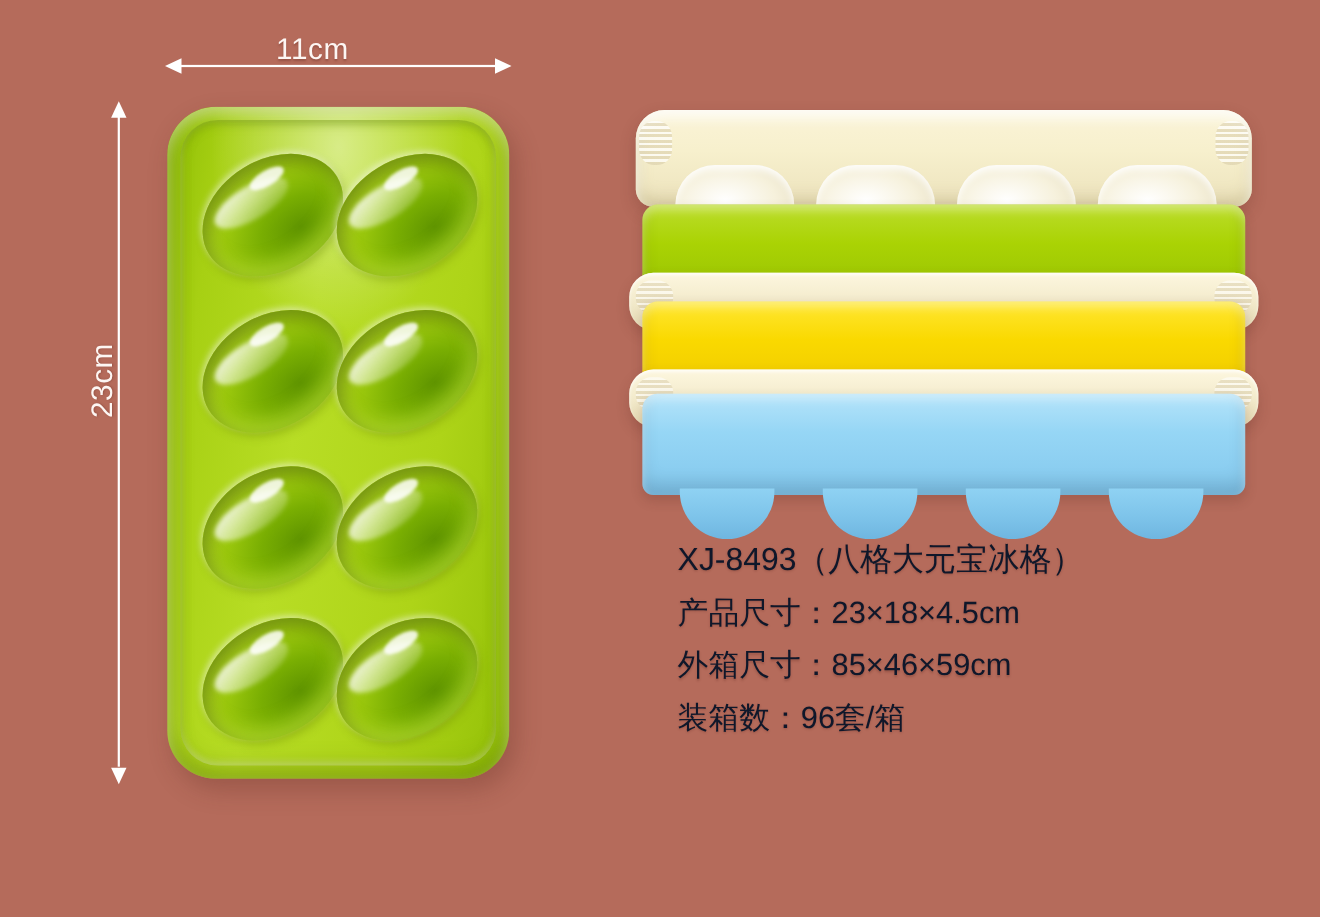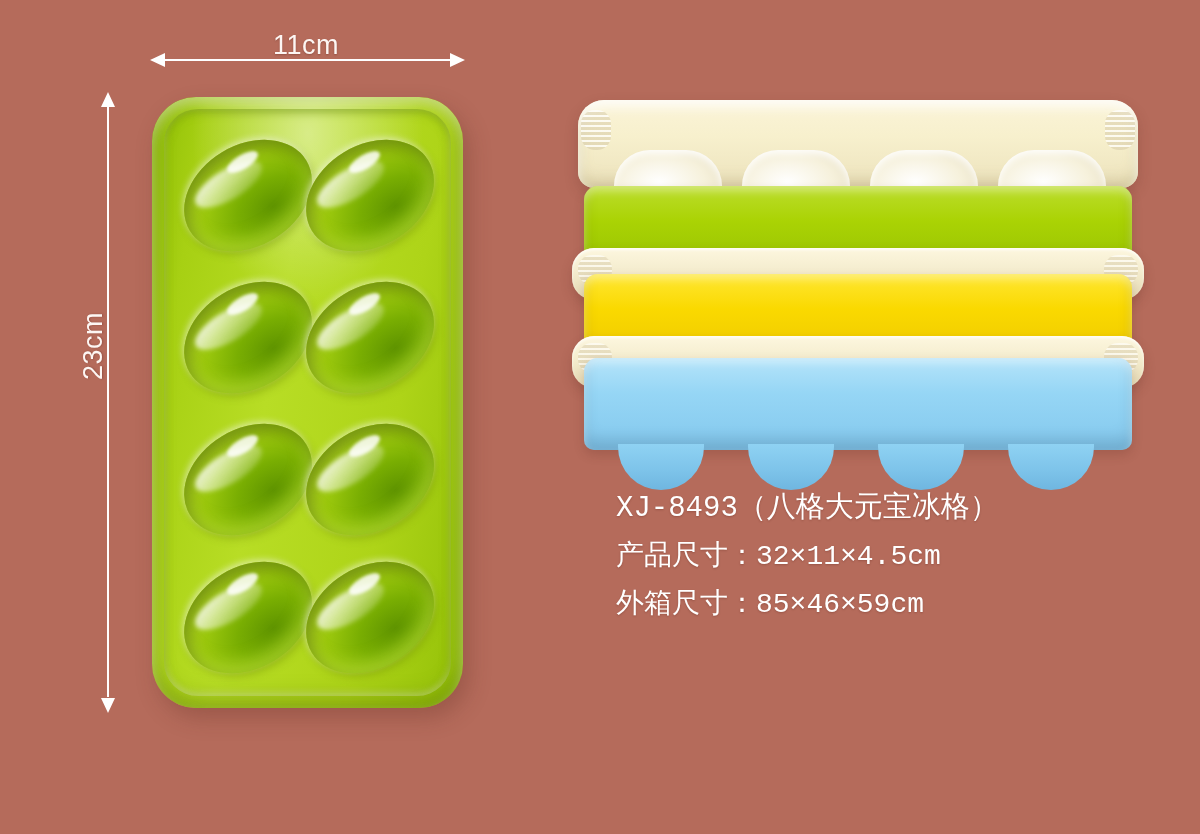--- a/index.html
+++ b/index.html
@@ -10,21 +10,21 @@
     overflow:hidden;
     position:relative;
   }
   #stage{position:absolute;left:0;top:0;width:1200px;height:834px;}
 
   
   .dim-label{
     position:absolute;color:#fdf6f3;font-size:27px;letter-spacing:0.5px;
     white-space:nowrap;text-shadow:0 1px 2px rgba(90,35,25,.35);
   }
-  #label-width{left:273px;top:30px;}
+  #label-width{left:251px;top:30px;}
   #label-height{
     left:78px;top:380px;transform:rotate(-90deg);transform-origin:left top;
   }
   .arrow-h{position:absolute;height:2px;background:#ffffff;}
   .arrow-v{position:absolute;width:2px;background:#ffffff;}
   .arrow-head{position:absolute;width:0;height:0;}
   .ah-left{border-top:7px solid transparent;border-bottom:7px solid transparent;border-right:15px solid #fff;}
   .ah-right{border-top:7px solid transparent;border-bottom:7px solid transparent;border-left:15px solid #fff;}
   .ah-up{border-left:7px solid transparent;border-right:7px solid transparent;border-bottom:15px solid #fff;}
   .ah-down{border-left:7px solid transparent;border-right:7px solid transparent;border-top:15px solid #fff;}
@@ -111,22 +111,22 @@
   }
   #top-lid .lipL,#top-lid .lipR{
     position:absolute;top:10px;width:30px;height:40px;border-radius:14px;
     background:repeating-linear-gradient(180deg,rgba(255,255,255,.7) 0 2px,rgba(208,195,160,.45) 2px 5px);
   }
   #top-lid .lipL{left:3px;} #top-lid .lipR{right:3px;}
 
   
   #info{position:absolute;left:616px;top:485px;width:540px;}
   .info-line{
-    color:#ffffff;font-size:28px;line-height:48px;white-space:nowrap;
-    font-family:Liberation Mono, monospace;
+    color:#0f172a;font-size:28px;line-height:48px;white-space:nowrap;
+    font-family:Liberation Sans, sans-serif;
     text-shadow:0 1px 2px rgba(90,35,25,.30);
   }
   #info-title{font-size:29px;}
 </style>
 </head>
 <body>
 
 <div id="stage">
 
   <div class="dim-label" id="label-width">11cm</div>
@@ -230,17 +230,18 @@
         <div class="bump" style="left:34px;background:linear-gradient(180deg,#8fd2f3 0%,#7ec4ea 55%,#6fb6e0 100%);"></div>
         <div class="bump" style="left:164px;background:linear-gradient(180deg,#8fd2f3 0%,#7ec4ea 55%,#6fb6e0 100%);"></div>
         <div class="bump" style="left:294px;background:linear-gradient(180deg,#8fd2f3 0%,#7ec4ea 55%,#6fb6e0 100%);"></div>
         <div class="bump" style="left:424px;background:linear-gradient(180deg,#8fd2f3 0%,#7ec4ea 55%,#6fb6e0 100%);"></div>
       </div>
     </div>
   </div>
 
   <div id="info">
     <div class="info-line" id="info-title">XJ-8493（八格大元宝冰格）</div>
-    <div class="info-line">产品尺寸：32×11×4.5cm</div>
+    <div class="info-line">产品尺寸：23×18×4.5cm</div>
     <div class="info-line">外箱尺寸：85×46×59cm</div>
+    <div class="info-line">装箱数：96套/箱</div>
   </div>
 
 </div>
 
 </body></html>

